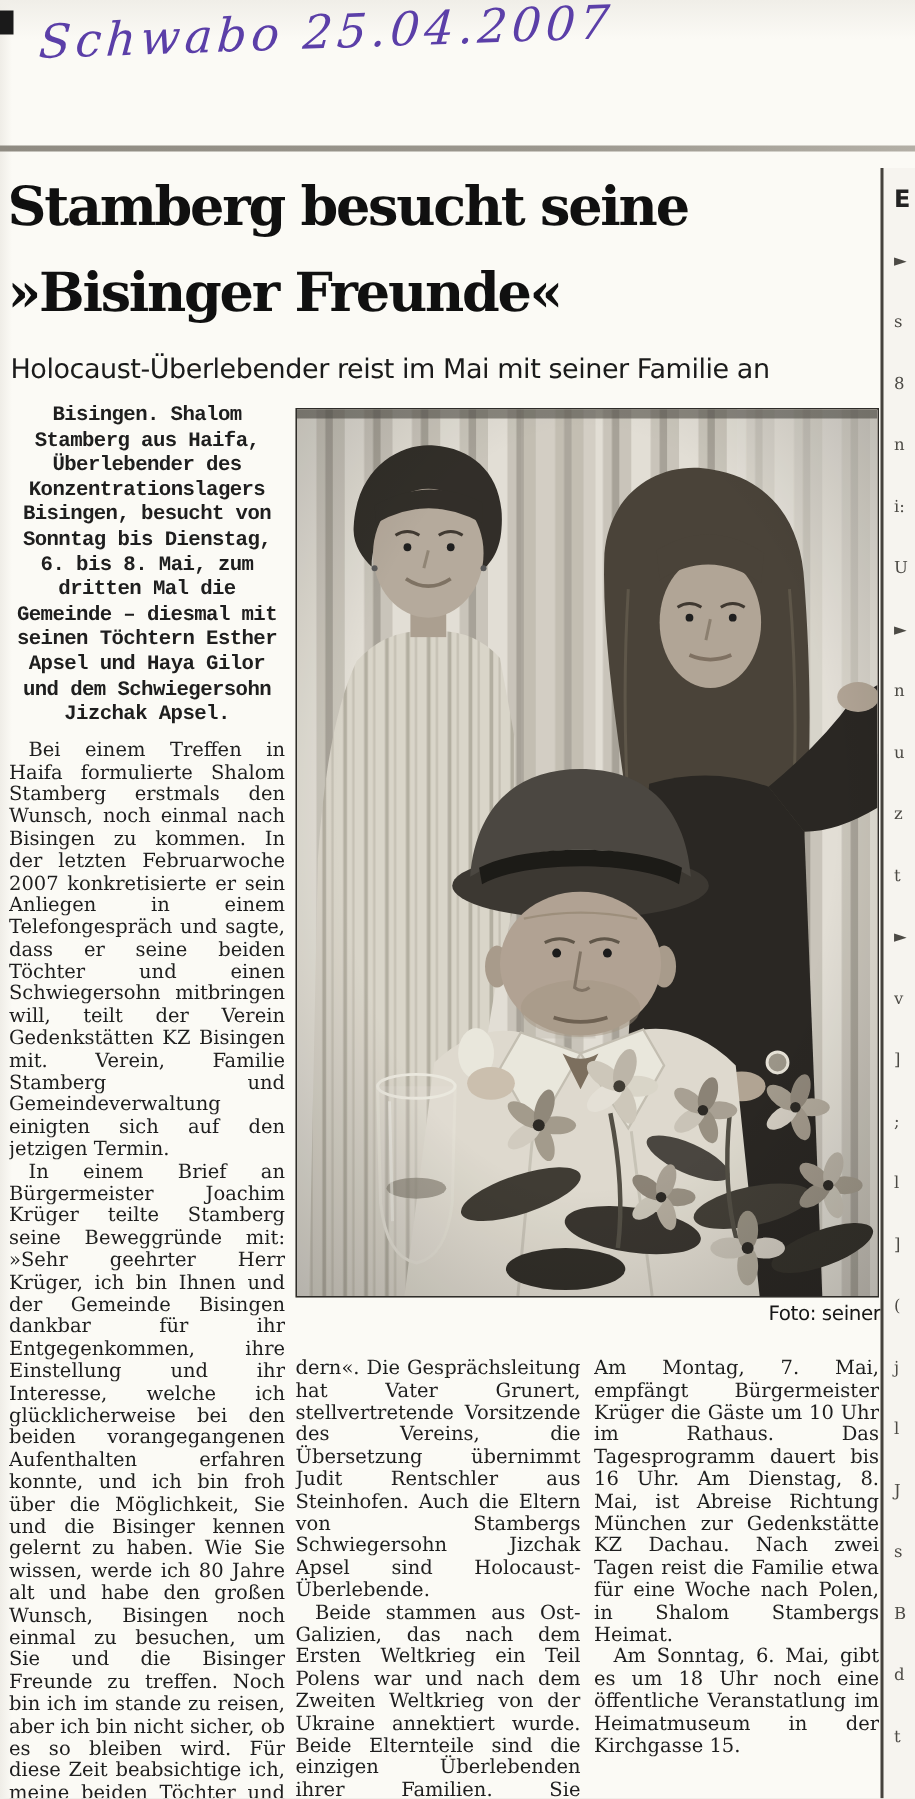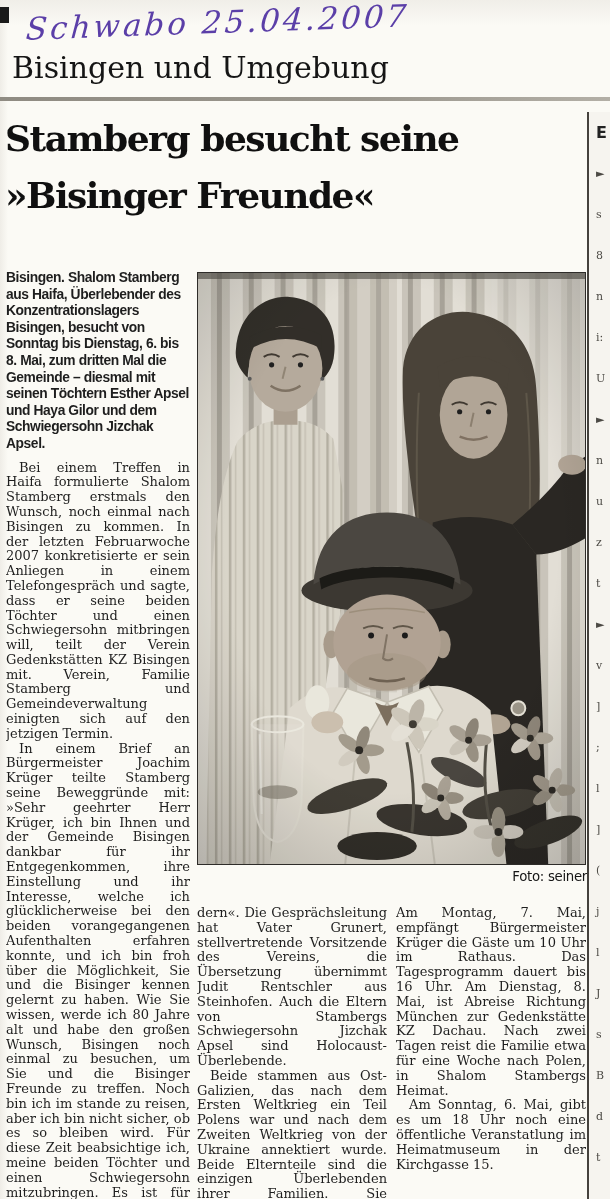--- a/index.html
+++ b/index.html
@@ -81,27 +81,27 @@
     line-height: 14.8px;
     color: #1e1e1e;
   }
   .col p + p { text-indent: 13px; }
 
   .col-left  { left: 6px;  top: 270px; width: 184px; height: 929px; }
   .col-mid   { left: 197px; top: 906px; width: 190px; height: 293px; }
   .col-right { left: 396px; top: 906px; width: 190px; height: 293px; }
 
   .lead {
-    font-family: Liberation Sans, sans-serif;
+    font-family: Liberation Mono, monospace;
     font-weight: bold;
     font-size: 13.8px;
     line-height: 16.6px;
     letter-spacing: -0.4px;
     margin-bottom: 8px;
-    text-align: left;
+    text-align: center;
   }
 
   
   .photo-frame {
     position: absolute; left: 197px; top: 272px;
     width: 389px; height: 593px;
     border: 1px solid #2e2c29;
     background: #cfcabf;
   }
   .photo-frame svg { display: block; width: 100%; height: 100%; }
@@ -143,28 +143,28 @@
 </style>
 </head>
 <body>
 
 <div class="page">
 
   <div class="scan-mark"></div>
 
   <div class="annotation">Schwabo 25.04.2007</div>
 
-  <div class="section-title">Bisingen und Umgebung</div>
   <div class="section-rule"></div>
 
   <h1 class="headline">
     <span>Stamberg besucht seine</span><br>
     <span>»Bisinger Freunde«</span>
   </h1>
 
+  <div class="subheadline">Holocaust-Überlebender reist im Mai mit seiner Familie an</div>
 
   <div class="col col-left">
     <p class="lead">Bisingen. Shalom Stamberg aus Haifa, Überlebender des Konzentrationslagers Bisingen, besucht von Sonntag bis Dienstag, 6. bis 8. Mai, zum dritten Mal die Gemeinde – diesmal mit seinen Töchtern Esther Apsel und Haya Gilor und dem Schwiegersohn Jizchak Apsel.</p>
     <p>Bei einem Treffen in Haifa formulierte Shalom Stamberg erstmals den Wunsch, noch einmal nach Bisingen zu kommen. In der letzten Februarwoche 2007 konkretisierte er sein Anliegen in einem Telefongespräch und sagte, dass er seine beiden Töchter und einen Schwiegersohn mitbringen will, teilt der Verein Gedenkstätten KZ Bisingen mit. Verein, Familie Stamberg und Gemeindeverwaltung einigten sich auf den jetzigen Termin.</p>
     <p>In einem Brief an Bürgermeister Joachim Krüger teilte Stamberg seine Beweggründe mit: »Sehr geehrter Herr Krüger, ich bin Ihnen und der Gemeinde Bisingen dankbar für ihr Entgegenkommen, ihre Einstellung und ihr Interesse, welche ich glücklicherweise bei den beiden vorangegangenen Aufenthalten erfahren konnte, und ich bin froh über die Möglichkeit, Sie und die Bisinger kennen gelernt zu haben. Wie Sie wissen, werde ich 80 Jahre alt und habe den großen Wunsch, Bisingen noch einmal zu besuchen, um Sie und die Bisinger Freunde zu treffen. Noch bin ich im stande zu reisen, aber ich bin nicht sicher, ob es so bleiben wird. Für diese Zeit beabsichtige ich, meine beiden Töchter und einen Schwiegersohn mitzubringen. Es ist für mich sehr wichtig, dass sie Sie, meinen Freund, den Bürgermeister von Bisingen, und meine anderen Bisinger Freunde kennen lernen.«</p>
 
   </div>
 
   <div class="photo-frame">
     <svg viewBox="0 0 389 592" preserveAspectRatio="none">

